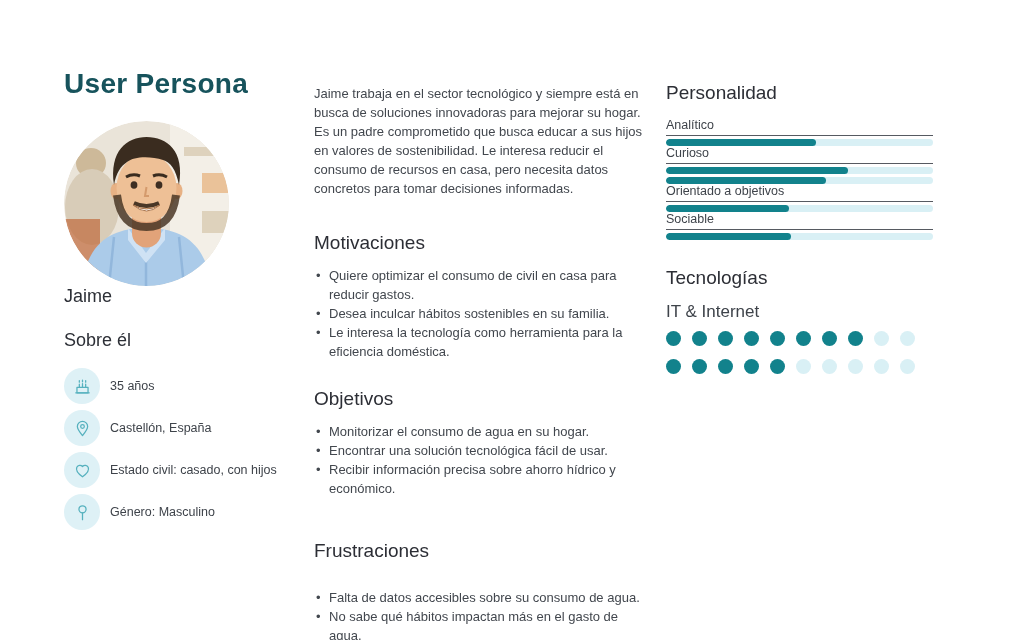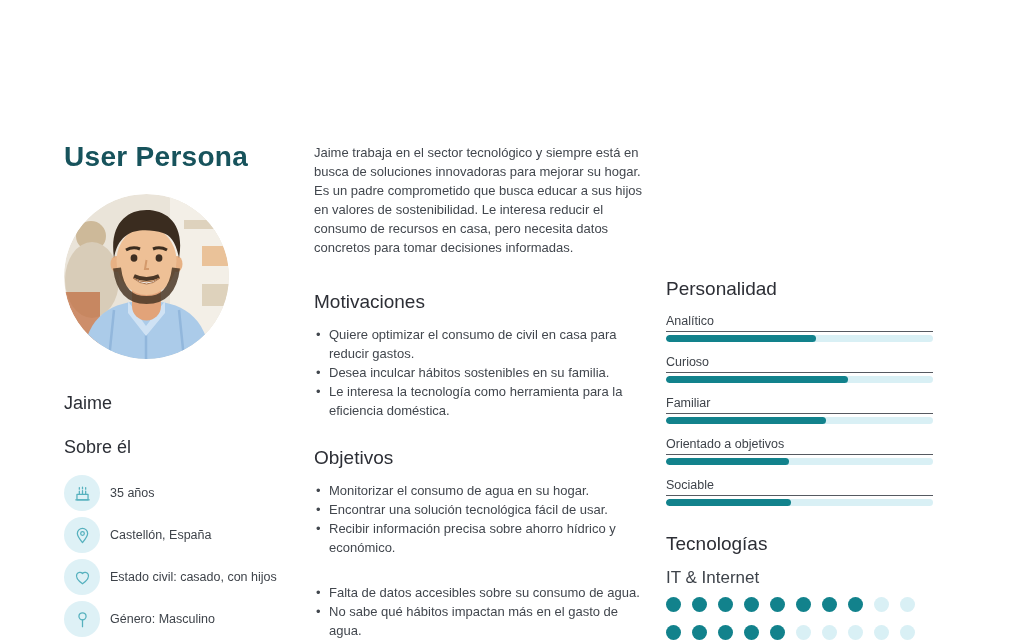--- a/index.html
+++ b/index.html
@@ -1,25 +1,25 @@
 <!DOCTYPE html>
 <html><head>
 <meta charset="utf-8">
 <style>
   * { margin: 0; padding: 0; box-sizing: border-box; }
   html, body { width: 1024px; height: 640px; background: #ffffff; overflow: hidden; }
   body { font-family: "Liberation Sans", "DejaVu Sans", sans-serif; color: #42474e; }
 
-  .canvas { position: relative; width: 1024px; height: 640px; display: flex; padding: 58px 8px 0 64px; align-items: flex-end; }
+  .canvas { position: relative; width: 1024px; height: 640px; display: flex; padding: 58px 8px 0 64px; }
 
   
   .col-left { width: 250px; flex: 0 0 250px; }
   .persona-title { margin-top: 10px; font-size: 28px; font-weight: 800; letter-spacing: .3px; color: #17535c; }
   .avatar-wrap { margin-top: 21px; width: 165px; height: 165px; border-radius: 50%; overflow: hidden; }
-  .person-name { margin-top: 34px; font-size: 18px; font-weight: 400; color: #2c2f36; }
+  .person-name { font-size: 18px; font-weight: 400; color: #2c2f36; }
   .about-heading { margin-top: 23px; font-size: 18px; font-weight: 400; color: #2c2f36; }
   .details-list { margin-top: 14px; }
   .detail-row { display: flex; align-items: center; height: 42px; }
   .detail-icon { width: 36px; height: 36px; flex: 0 0 36px; border-radius: 50%; background: #def1f6; display: flex; align-items: center; justify-content: center; }
   .detail-icon svg { width: 19px; height: 19px; stroke: #56b1be; fill: none; stroke-width: 1.6; stroke-linecap: round; stroke-linejoin: round; }
   .detail-text { margin-left: 10px; font-size: 12.5px; color: #3e434a; }
 
   
   .col-mid { width: 352px; flex: 0 0 352px; padding-right: 14px; }
   .section-heading { font-size: 19px; font-weight: 500; color: #2c2e35; }
@@ -28,23 +28,23 @@
   .motivaciones-heading { margin-top: 34px; }
   .objetivos-heading { margin-top: 27px; }
   .frustraciones-heading { margin-top: 42px; }
   ul.bullets { list-style: none; margin-top: 12px; }
   .frustraciones-bullets { margin-top: 26px !important; }
   ul.bullets li { position: relative; padding-left: 15px; font-size: 13px; line-height: 19px; color: #42474e; }
   ul.bullets li::before { content: "•"; position: absolute; left: 2px; top: 0; color: #42474e; }
 
   
   .col-right { width: 267px; flex: 0 0 267px; }
-  .personality-heading { margin-top: 14px; }
+  .personality-heading { margin-top: 24px; }
   .traits { margin-top: 14px; }
-  .trait { margin-bottom: 13px; }
+  .trait { }
   .trait-label { font-size: 12.5px; color: #3e434a; padding-bottom: 3px; border-bottom: 1px solid #565a61; }
   .bar-track { margin-top: 3px; width: 100%; height: 7px; border-radius: 4px; background: #d9f0f5; overflow: hidden; }
   .bar-fill { height: 100%; border-radius: 4px; background: #12828c; }
   .tech-heading { margin-top: 27px; }
   .skill { margin-top: 13px; }
   .skill-label { font-size: 17px; color: #3e434a; }
   .dots { margin-top: 9px; display: flex; gap: 11px; }
   .dot { width: 15px; height: 15px; border-radius: 50%; background: #d9f0f5; }
   .dot.filled { background: #12828c; }
 </style>
@@ -159,20 +159,21 @@
     <ul class="bullets">
 
         <li>Monitorizar el consumo de agua en su hogar.</li>
 
         <li>Encontrar una solución tecnológica fácil de usar.</li>
 
         <li>Recibir información precisa sobre ahorro hídrico y económico.</li>
 
     </ul>
 
+    <h2 class="section-heading frustraciones-heading">Frustraciones</h2>
     <ul class="bullets frustraciones-bullets">
 
         <li>Falta de datos accesibles sobre su consumo de agua.</li>
 
         <li>No sabe qué hábitos impactan más en el gasto de agua.</li>
 
     </ul>
   </div>
 
   <div class="col-right">
@@ -188,21 +189,20 @@
         </div>
 
         <div class="trait">
           <div class="trait-label">Curioso</div>
           <div class="bar-track">
             <div class="bar-fill" style="width: 68%;"></div>
           </div>
         </div>
 
         <div class="trait">
-          <div class="trait-label">Familiar</div>
           <div class="bar-track">
             <div class="bar-fill" style="width: 60%;"></div>
           </div>
         </div>
 
         <div class="trait">
           <div class="trait-label">Orientado a objetivos</div>
           <div class="bar-track">
             <div class="bar-fill" style="width: 46%;"></div>
           </div>

